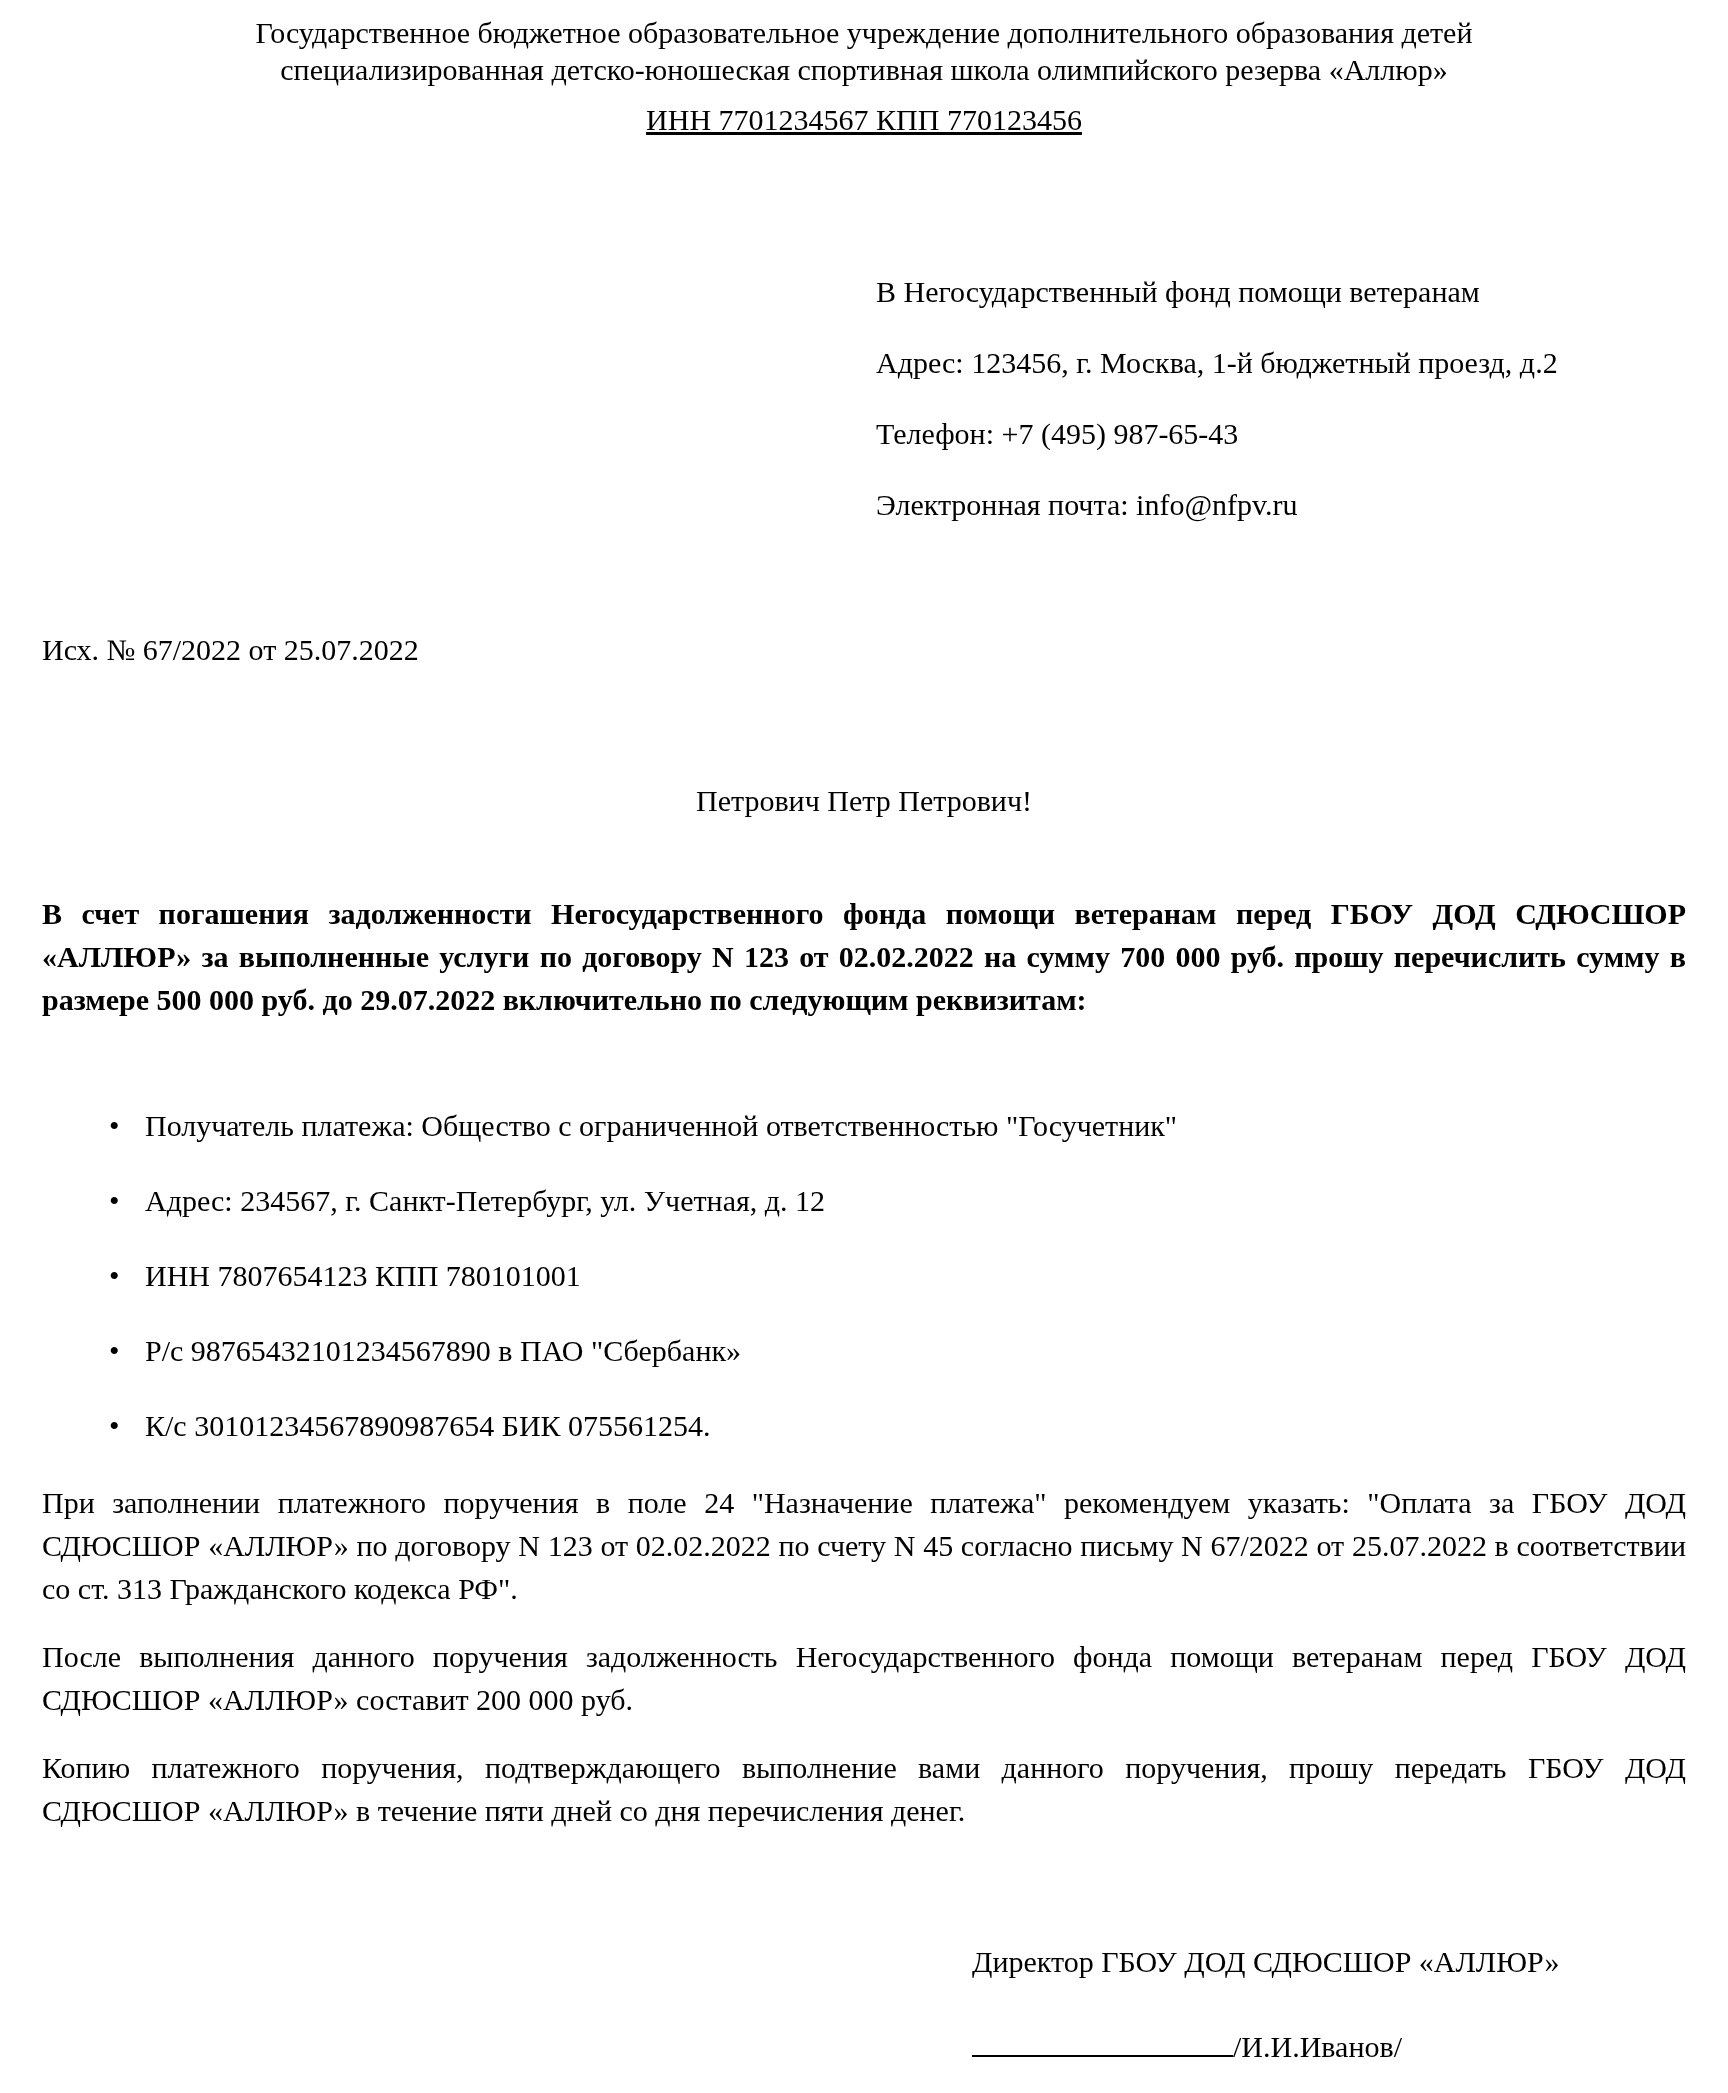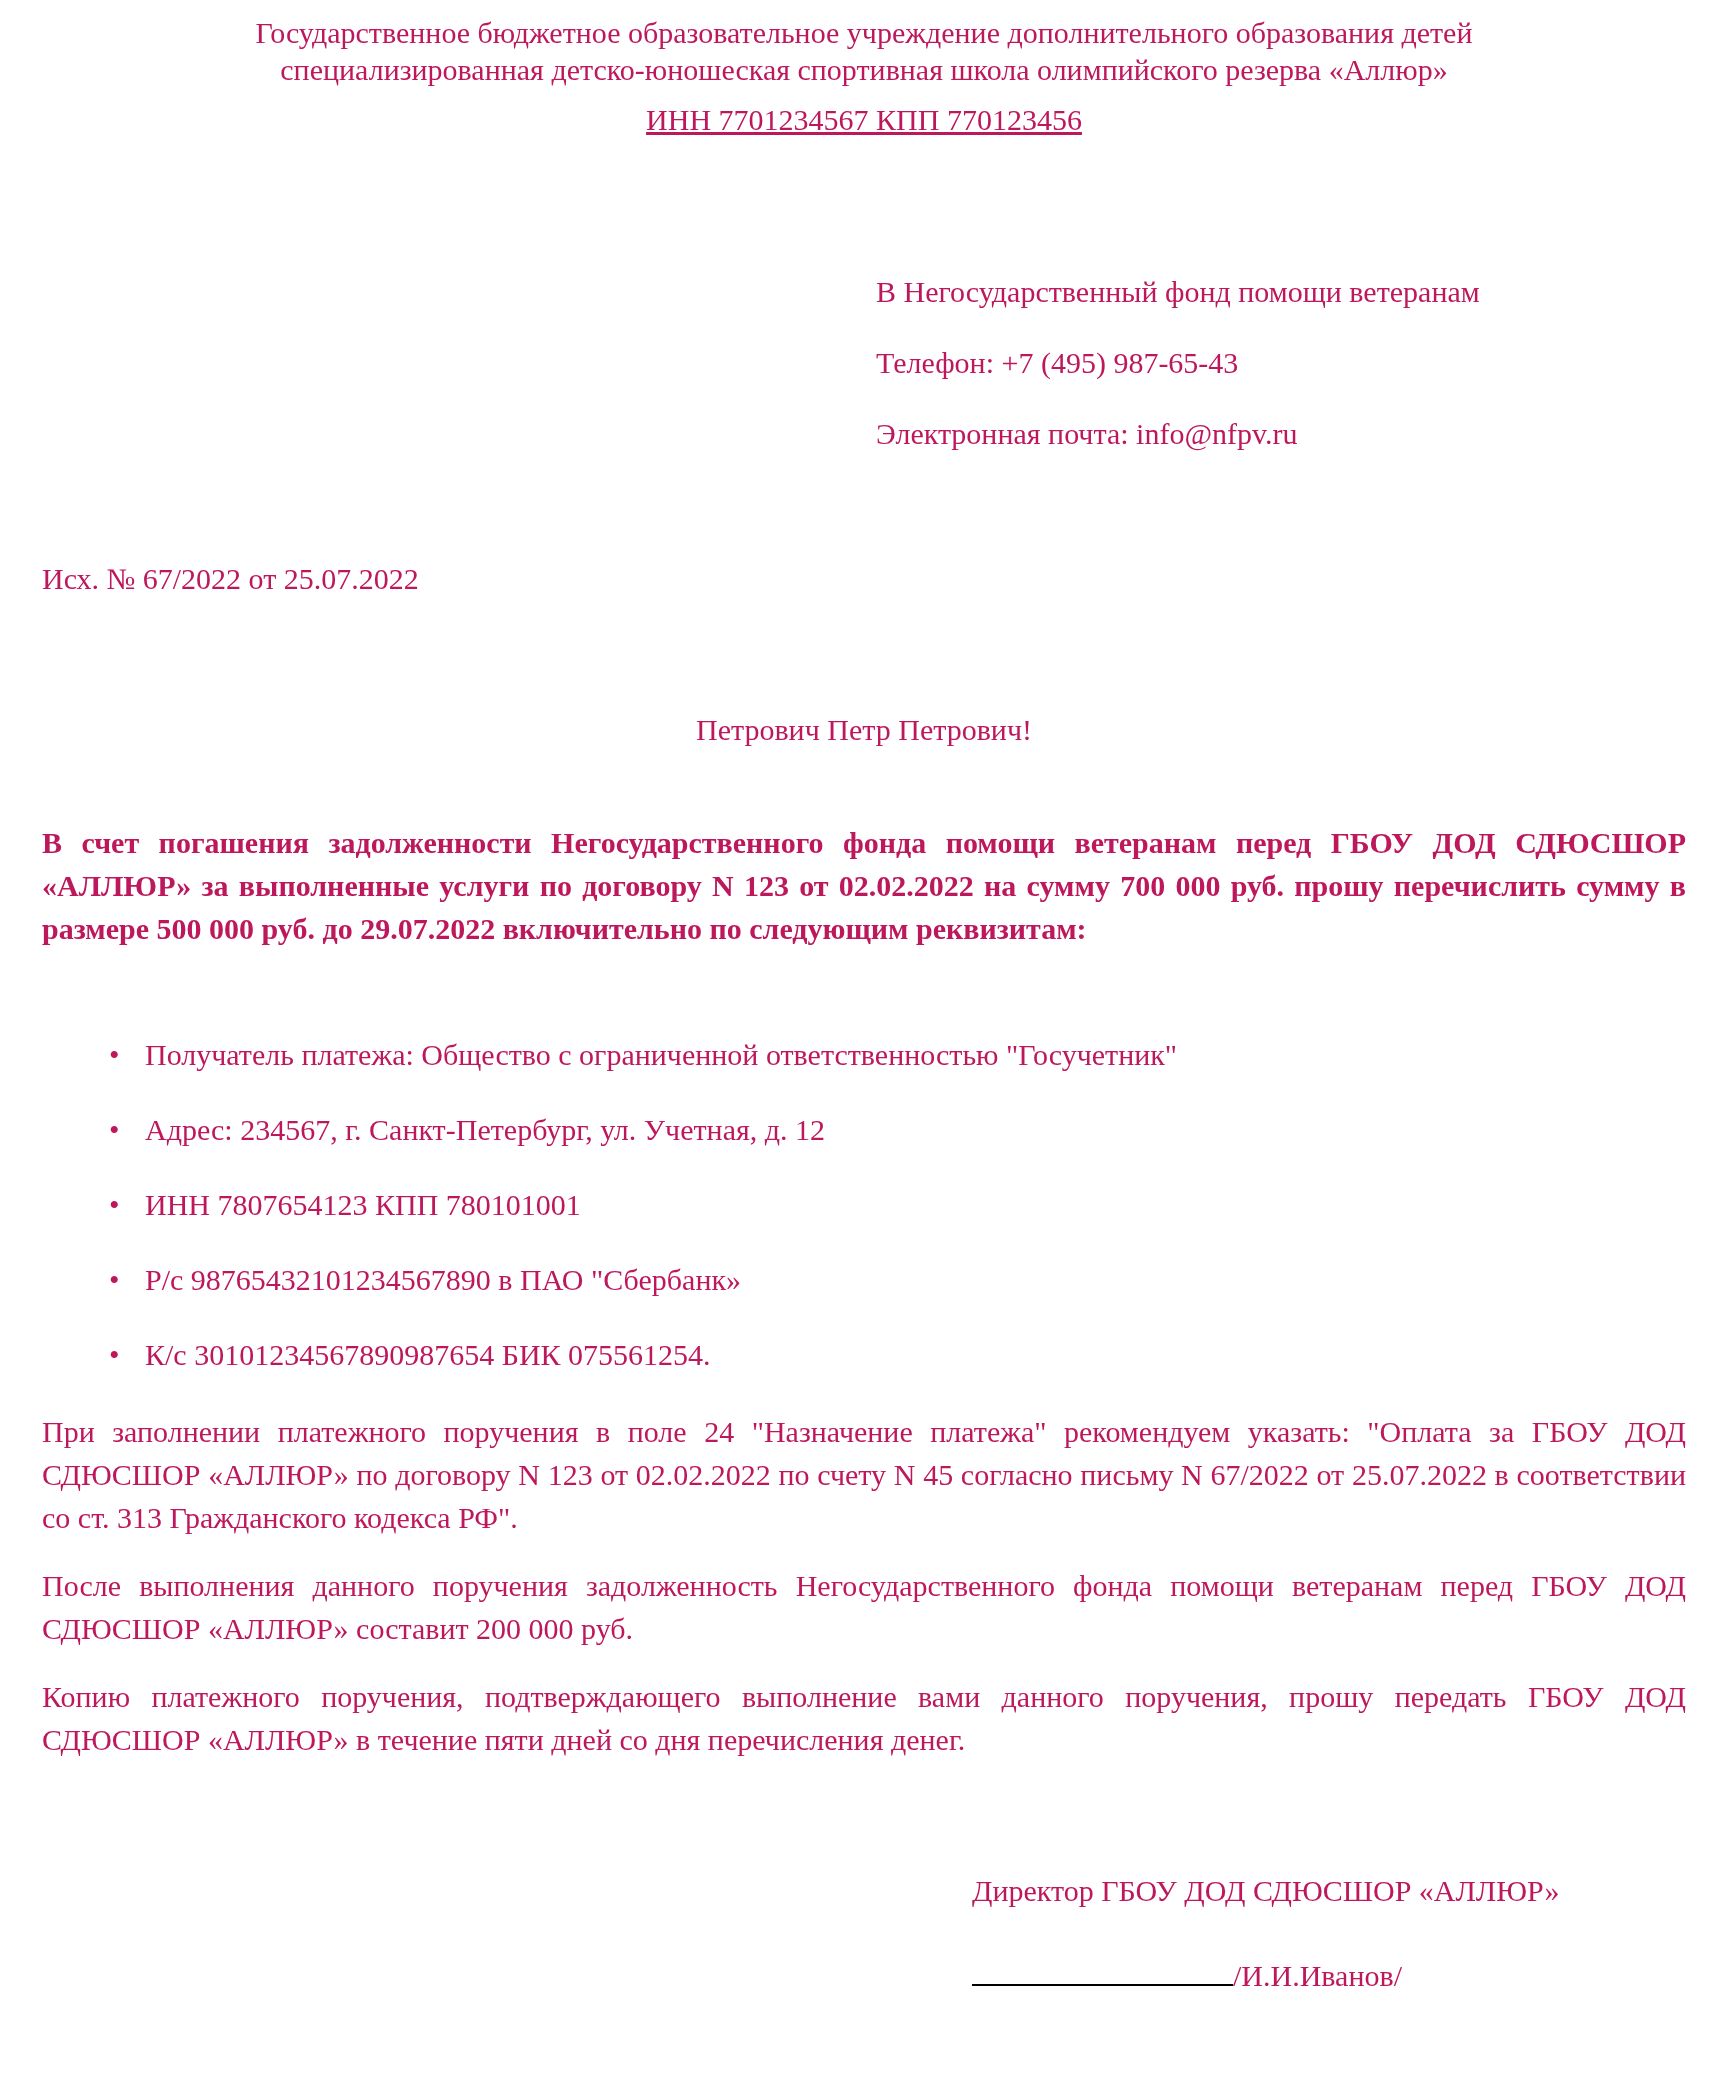--- a/index.html
+++ b/index.html
@@ -3,21 +3,21 @@
 <meta charset="utf-8">
 <style>
   html, body { margin: 0; padding: 0; background: #ffffff; }
   .page {
     position: relative;
     width: 1728px;
     height: 2093px;
     box-sizing: border-box;
     padding: 13.5px 42px 0 42px;
     background: #ffffff;
-    color: #be185d;
+    color: #000000;
     font-family: "Liberation Serif", "DejaVu Serif", serif;
     font-size: 30px;
     overflow: hidden;
   }
   p { margin: 0; }
 
   
   .org-header p { text-align: center; line-height: 37px; }
   .inn-line { margin-top: 13.5px; text-decoration: underline; }
 
@@ -68,20 +68,21 @@
 <div class="page">
 
   <div class="org-header">
     <p>Государственное бюджетное образовательное учреждение дополнительного образования детей</p>
     <p>специализированная детско-юношеская спортивная школа олимпийского резерва «Аллюр»</p>
     <p class="inn-line">ИНН 7701234567 КПП 770123456</p>
   </div>
 
   <div class="recipient">
     <p>В Негосударственный фонд помощи ветеранам</p>
+    <p>Адрес: 123456, г. Москва, 1-й бюджетный проезд, д.2</p>
     <p>Телефон: +7 (495) 987-65-43</p>
     <p>Электронная почта: info@nfpv.ru</p>
   </div>
 
   <p class="ref-line">Исх. № 67/2022 от 25.07.2022</p>
 
   <p class="salutation">Петрович Петр Петрович!</p>
 
   <p class="body-par intro-par">В счет погашения задолженности Негосударственного фонда помощи ветеранам перед ГБОУ ДОД СДЮСШОР «АЛЛЮР» за выполненные услуги по договору N 123 от 02.02.2022 на сумму 700 000 руб. прошу перечислить сумму в размере 500 000 руб. до 29.07.2022 включительно по следующим реквизитам:</p>
 

